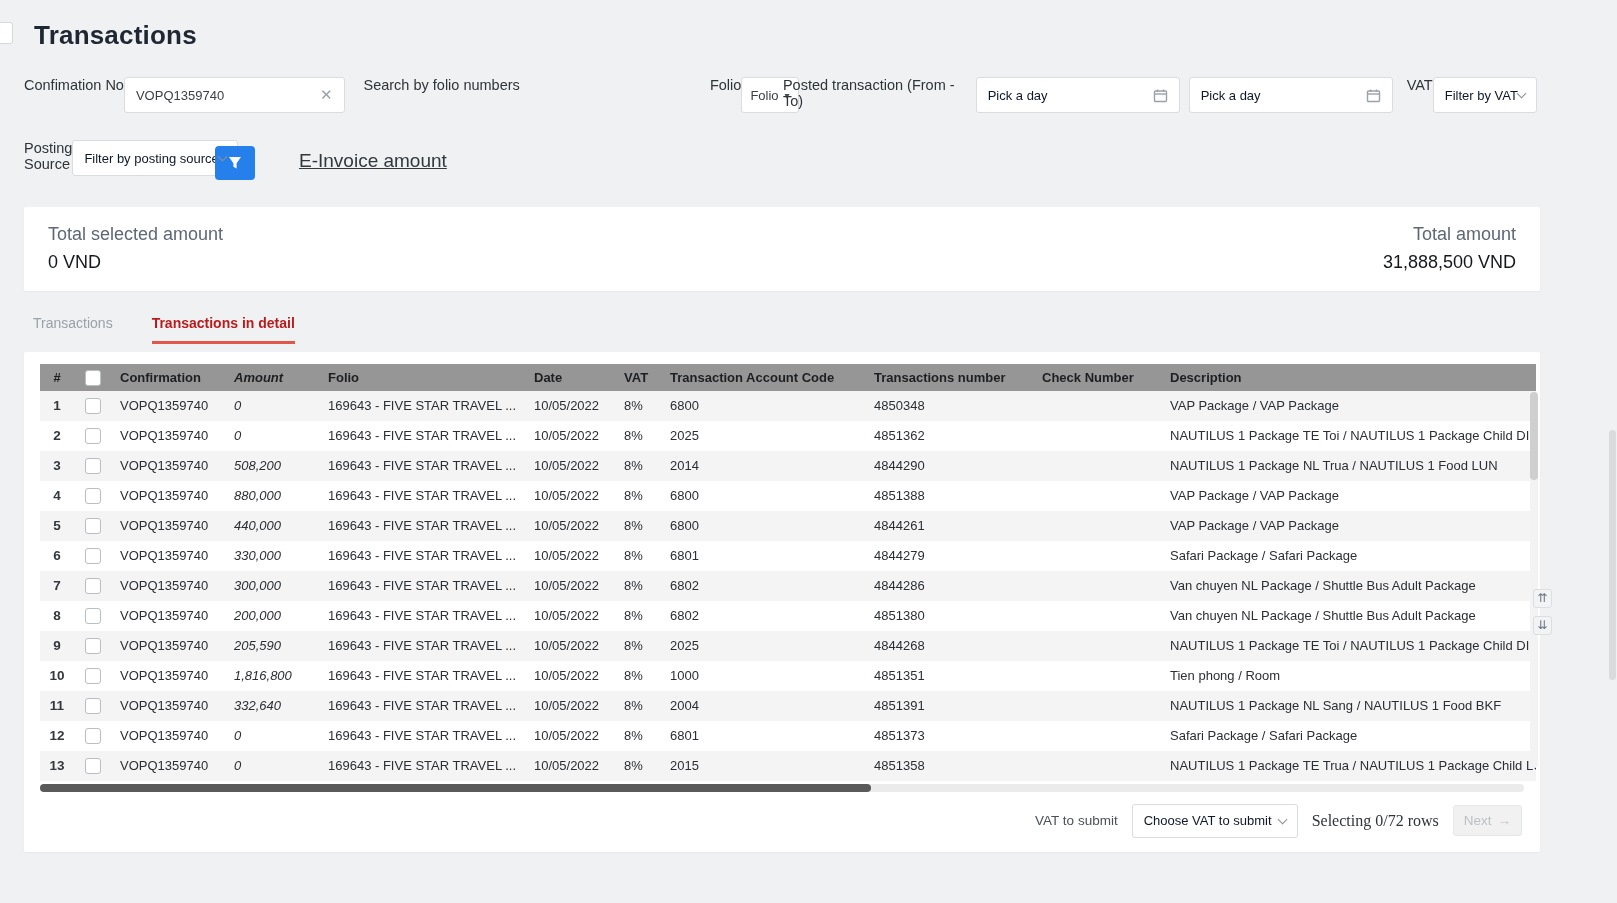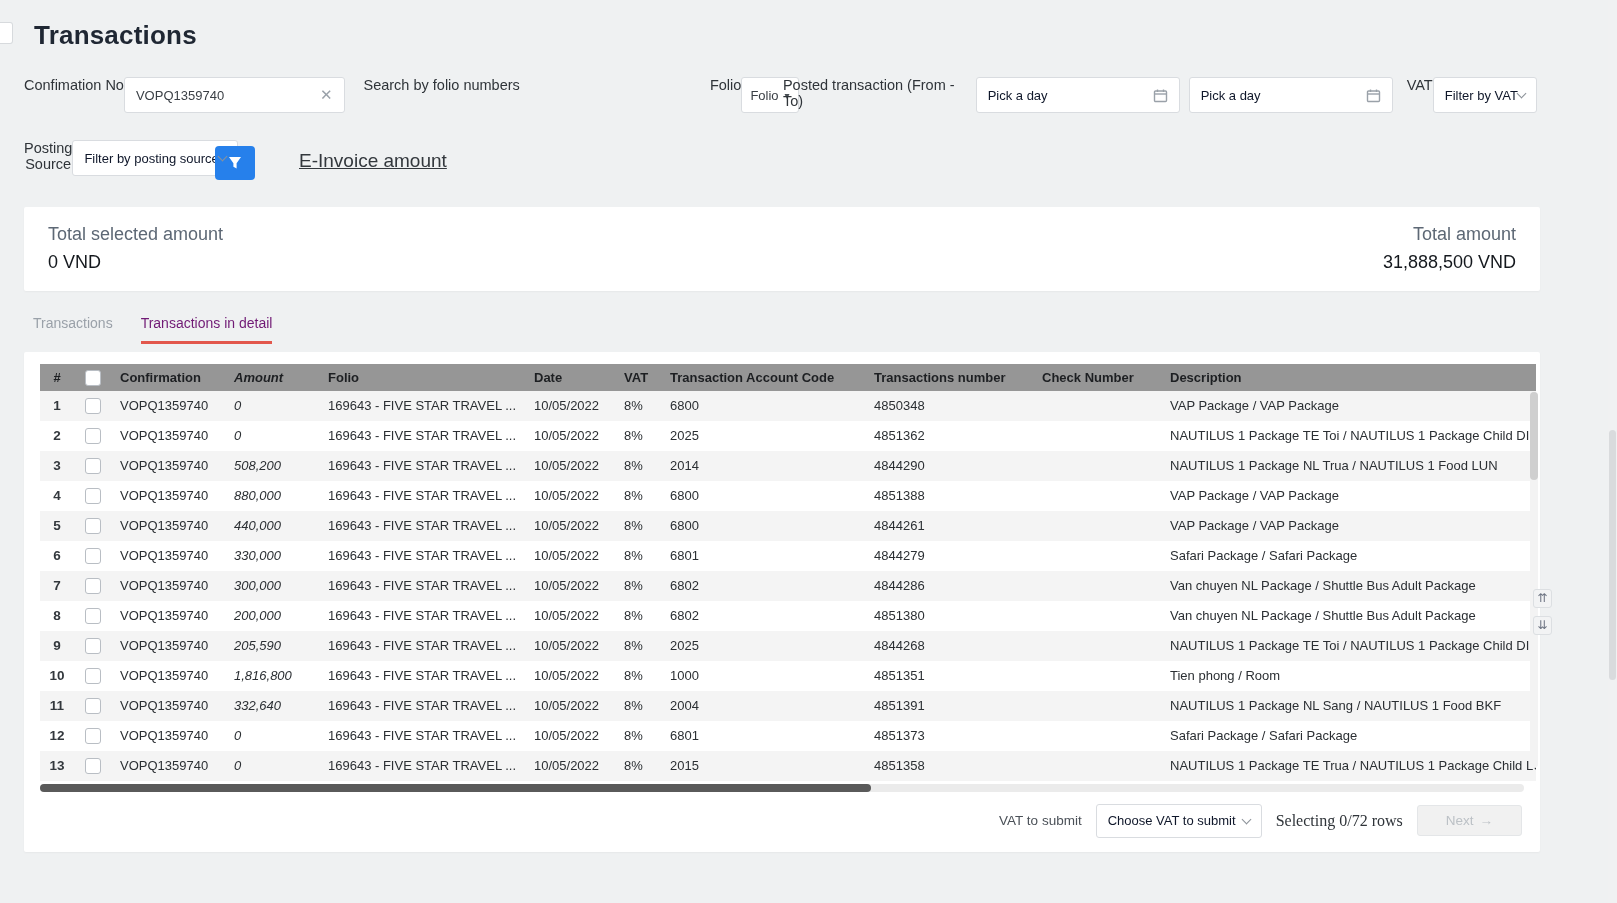--- a/index.html
+++ b/index.html
@@ -44,40 +44,40 @@
 
   .icon-x { color:#9aa1a9; font-size:15px; cursor:pointer; margin-left:8px; }
   .caret { font-size:10px; color:#4a4f55; margin-left:6px; }
   .chev {
     width:7px; height:7px; border-right:1.6px solid #8b9198; border-bottom:1.6px solid #8b9198;
     transform:rotate(45deg); margin-left:auto; margin-top:-3px; flex:0 0 auto;
   }
   svg.line-icon { stroke:#9aa1a9; fill:none; stroke-width:1.4; flex:0 0 auto; }
 
   .filters-row2 { display:flex; align-items:flex-end; margin-top:22px; }
-  .w-source { width:173px;text-align:center; }
+  .w-source { width:173px; }
   .filter-btn {
     width:40px; height:34px; margin:0 0 1px 18px; border:none; border-radius:4px;
     background:#2680eb; display:flex; align-items:center; justify-content:center; cursor:pointer;
   }
   .einvoice-link { margin:0 0 9px 44px; font-size:19px; color:#33383d; text-decoration:underline; font-weight:500; cursor:pointer; }
 
   
   .summary-card {
     background:#fff; border-radius:2px; margin-top:26px; padding:17px 24px 18px;
     display:flex; justify-content:space-between; box-shadow:0 1px 2px rgba(0,0,0,.04);
   }
   .sum-label { font-size:18px; color:#5d6875; margin-bottom:7px; }
   .sum-value { font-size:18px; color:#14181d; }
   .sum-right { text-align:right; }
 
   
   .tabs { display:flex; gap:28px; margin:24px 0 0 9px; }
   .tab { font-size:14px; color:#9aa1a9; padding-bottom:10px; cursor:pointer; }
-  .tab.active { color:#701a75; font-weight:400; border-bottom:3px solid #e2574c; }
+  .tab.active { color:#b91c1c; font-weight:700; border-bottom:3px solid #e2574c;margin-left:11px; }
 
   
   .table-card {
     position:relative; background:#fff; border-radius:2px; margin-top:8px;
     padding:12px 12px 0 16px; box-shadow:0 1px 2px rgba(0,0,0,.04);
   }
   table { border-collapse:collapse; table-layout:fixed; width:1496px; }
   thead th {
     background:#969696; color:#1d1f22; font-size:13px; font-weight:bold;
     text-align:left; padding:5px 8px; height:26px; white-space:nowrap; overflow:hidden;
@@ -105,21 +105,21 @@
   .v-scroll { position:absolute; top:40px; right:2px; width:8px; height:376px; background:#f3f3f3; border-radius:4px; }
   .v-thumb  { position:absolute; top:0; left:0; width:8px; height:88px; background:#cfcfcf; border-radius:4px; cursor:grab; }
 
   
   .table-footer { display:flex; align-items:center; justify-content:flex-end; gap:14px; padding:12px 6px 14px; }
   .footer-label { font-size:13.5px; color:#4b5158; }
   .footer-select { width:166px; height:34px; }
   .selecting-text { font-size:16px; color:#2f3439;font-family:Liberation Serif, serif; }
   .next-btn {
     border:1px solid #e4e6e8; background:#f1f1f1; color:#bcc1c6; font-size:13.5px;
-    border-radius:3px; padding:7px 28px; display:flex; align-items:center; gap:6px;
+    border-radius:3px; padding:7px 10px; display:flex; align-items:center; gap:6px;
     font-family:inherit; cursor:default;
   }
 
   
   .jump-btn {
     position:absolute; width:19px; height:19px; border:1px solid #dcdfe2; border-radius:3px;
     background:#f2f3f4; color:#6b7артб; color:#6b7280; font-size:12px; line-height:17px; text-align:center; cursor:pointer; padding:0;
   }
   .jump-up   { left:1533px; top:589px; }
   .jump-down { left:1533px; top:616px; }

